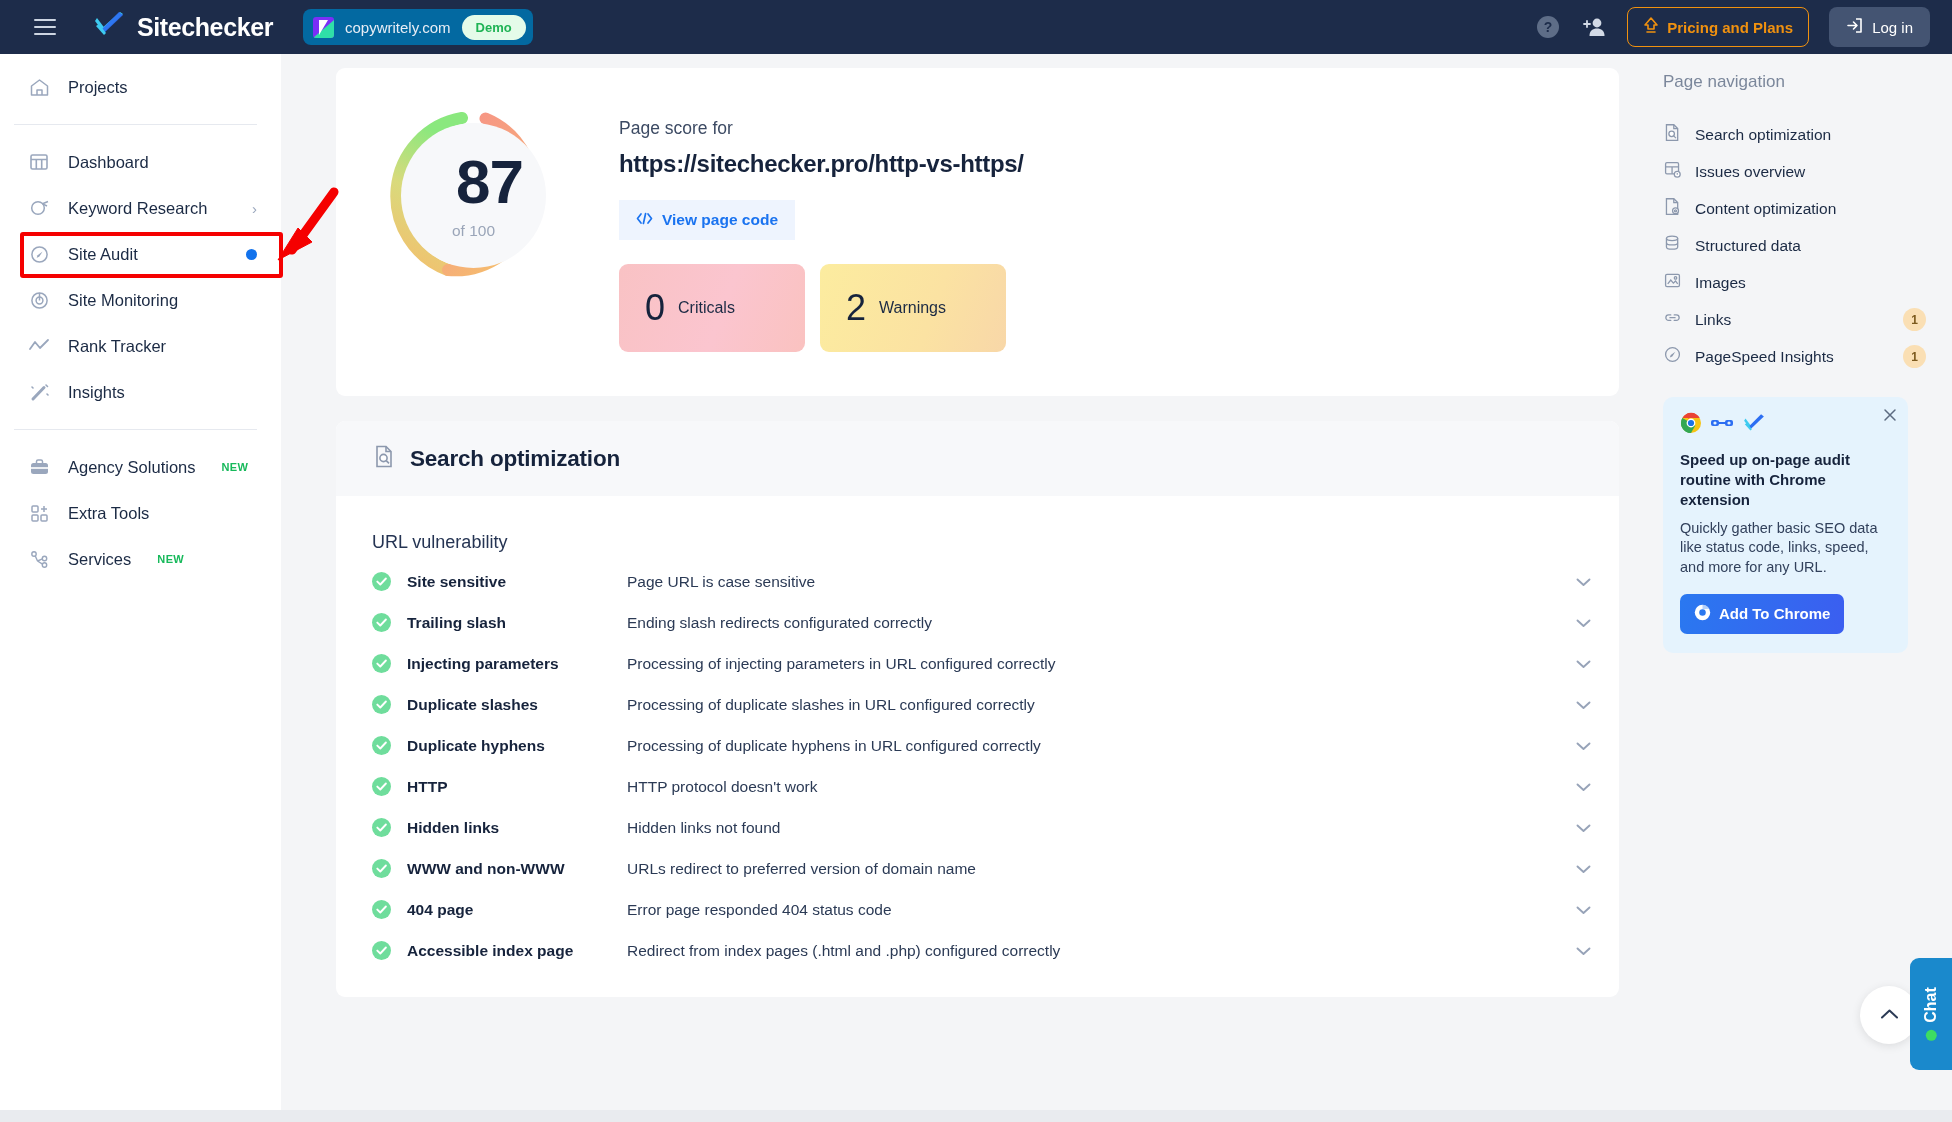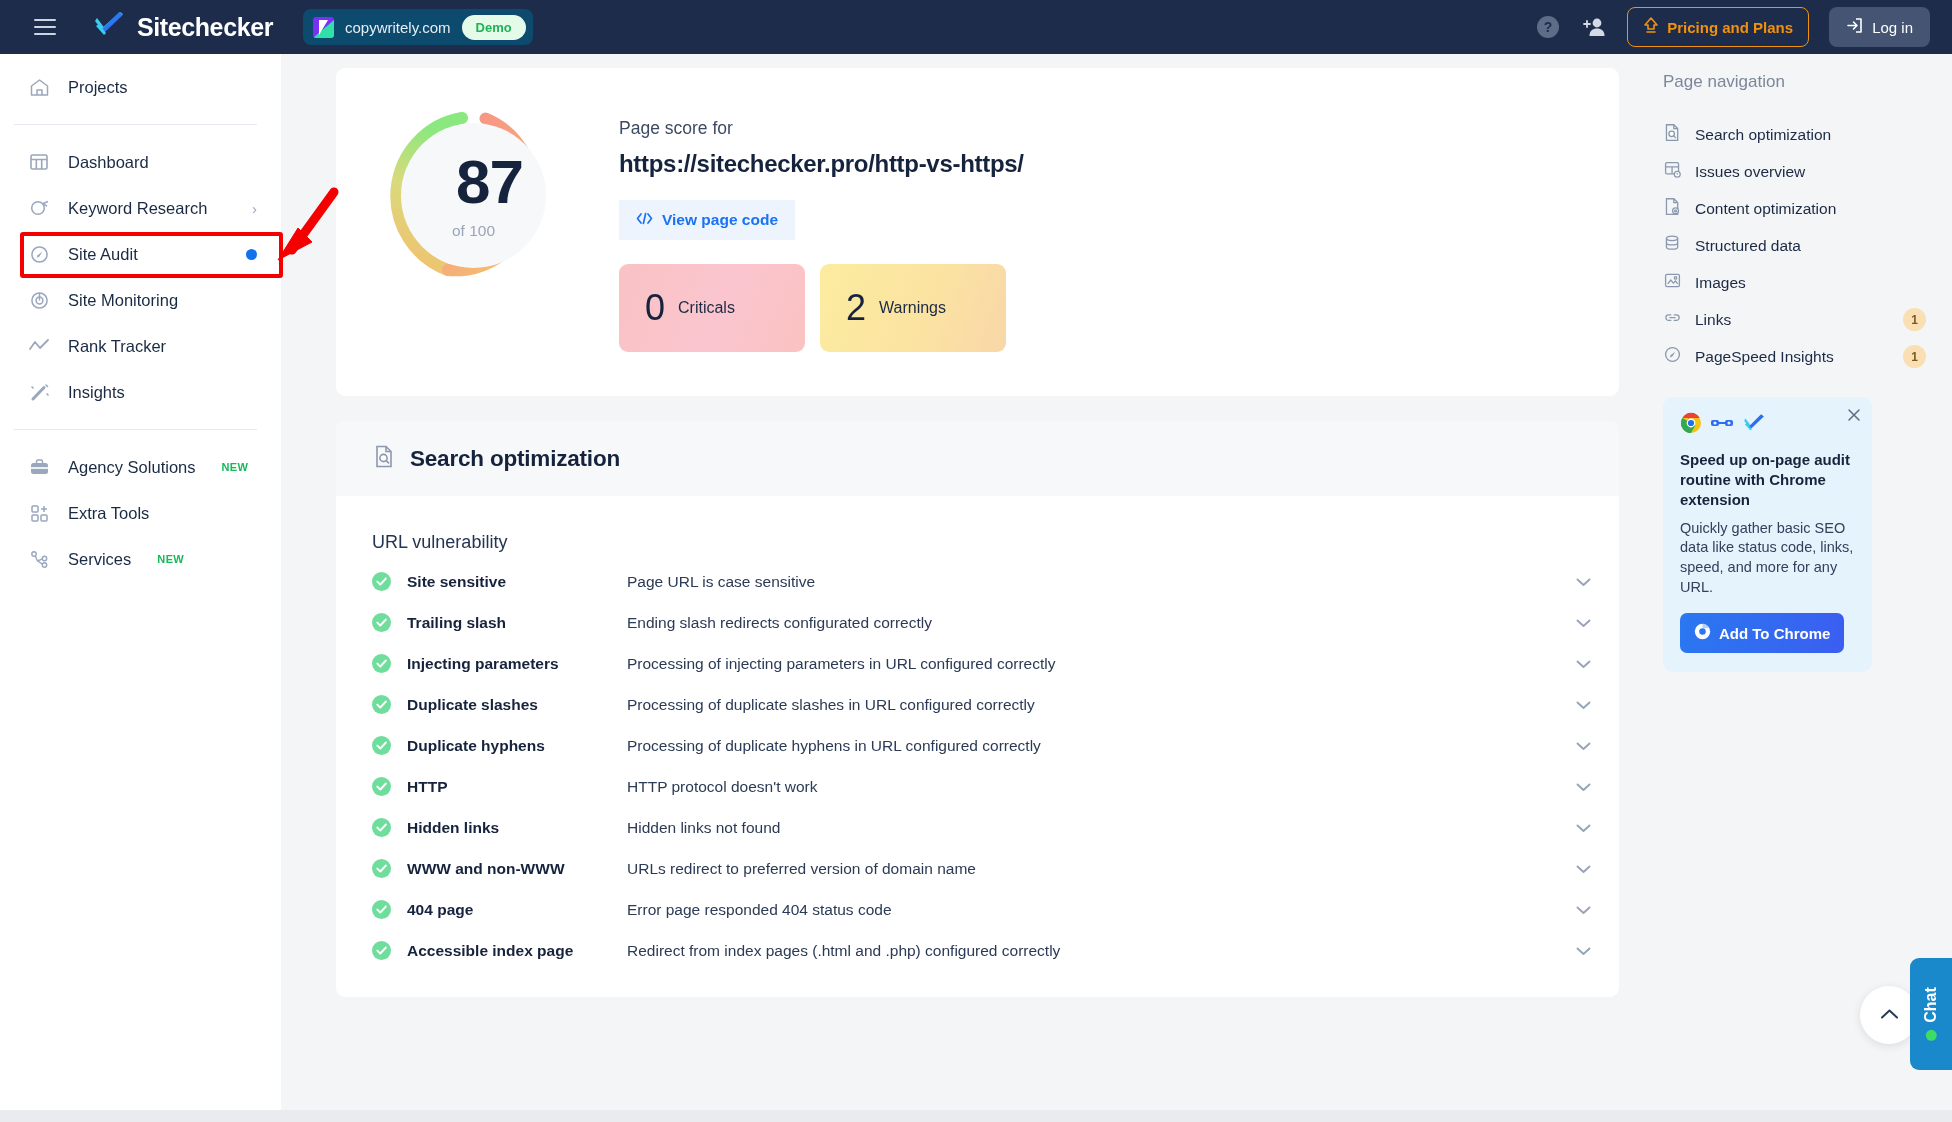--- a/index.html
+++ b/index.html
@@ -24,21 +24,21 @@
   .burger { width: 22px; height: 16px; margin-left: 12px; margin-right: 36px;
             display: flex; flex-direction: column; justify-content: space-between; cursor: pointer; }
   .burger span { display: block; height: 2px; background: #cdd5e2; border-radius: 2px; }
 
   .brand { display: flex; align-items: center; gap: 11px; }
   .brand-name { color: #fff; font-size: 25px; font-weight: bold; letter-spacing: -0.4px; }
 
   .project-chip {
     margin-left: 30px;
     height: 36px;
-    background: #0c4a6e;
+    background: #0369a1;
     border-radius: 8px;
     display: flex; align-items: center;
     padding: 0 7px 0 10px;
     gap: 11px;
     cursor: pointer;
   }
   .proj-ico { width: 21px; height: 21px; border-radius: 3px; overflow: hidden; flex: none; }
   .proj-name { color: #e8edf5; font-size: 15px; }
   .demo-badge {
     background: #e4fbe9; color: #1fb355;
@@ -196,21 +196,21 @@
     min-width: 23px; height: 23px;
     border-radius: 50%;
     background: #fadfb4; color: #7c5a1e;
     font-size: 12px; font-weight: bold;
     display: flex; align-items: center; justify-content: center;
   }
 
   .promo {
     position: relative;
     margin-top: 22px;
-    width: 209px;
+    width: 245px;
     background: #e5f3fd;
     border-radius: 10px;
     padding: 16px 17px 19px 17px;
   }
   .promo-close { position: absolute; right: 11px; top: 11px; color: #5c6b81; cursor: pointer; }
   .promo-icons { display: flex; align-items: center; gap: 8px; height: 24px; }
   .promo-title { font-size: 15px; font-weight: bold; color: #16233c; line-height: 1.33; margin-top: 13px; }
   .promo-text { font-size: 14.5px; color: #32415c; line-height: 1.35; margin-top: 9px; }
   .promo-btn {
     display: inline-flex; align-items: center; gap: 8px;

